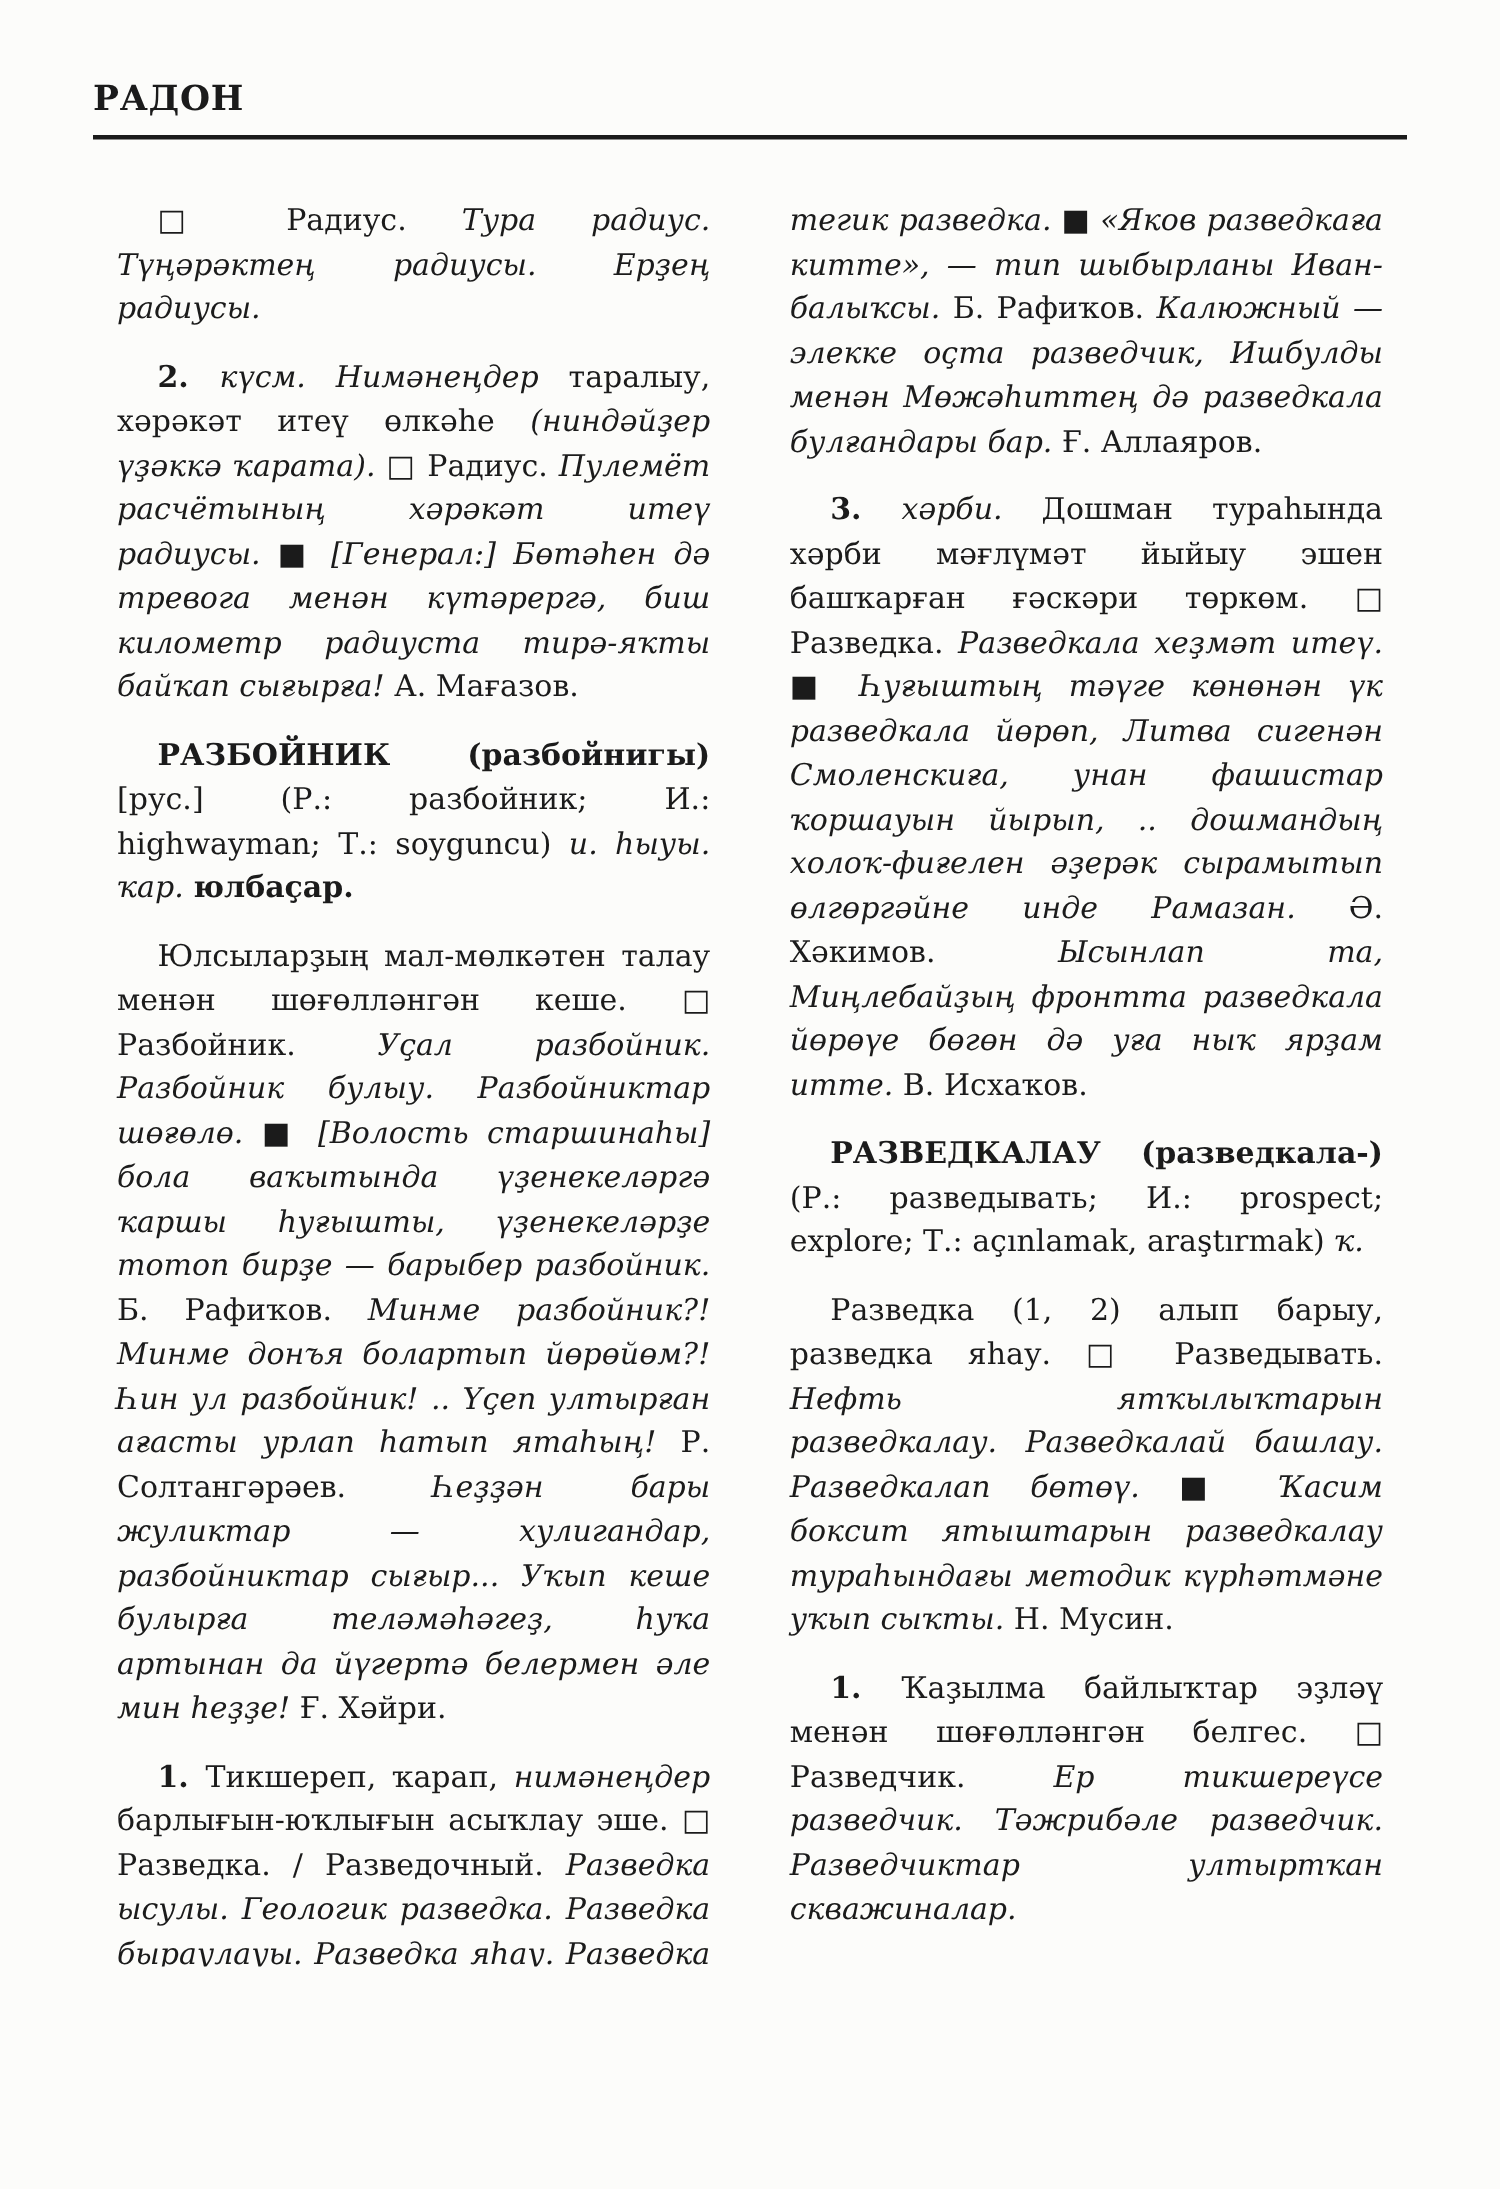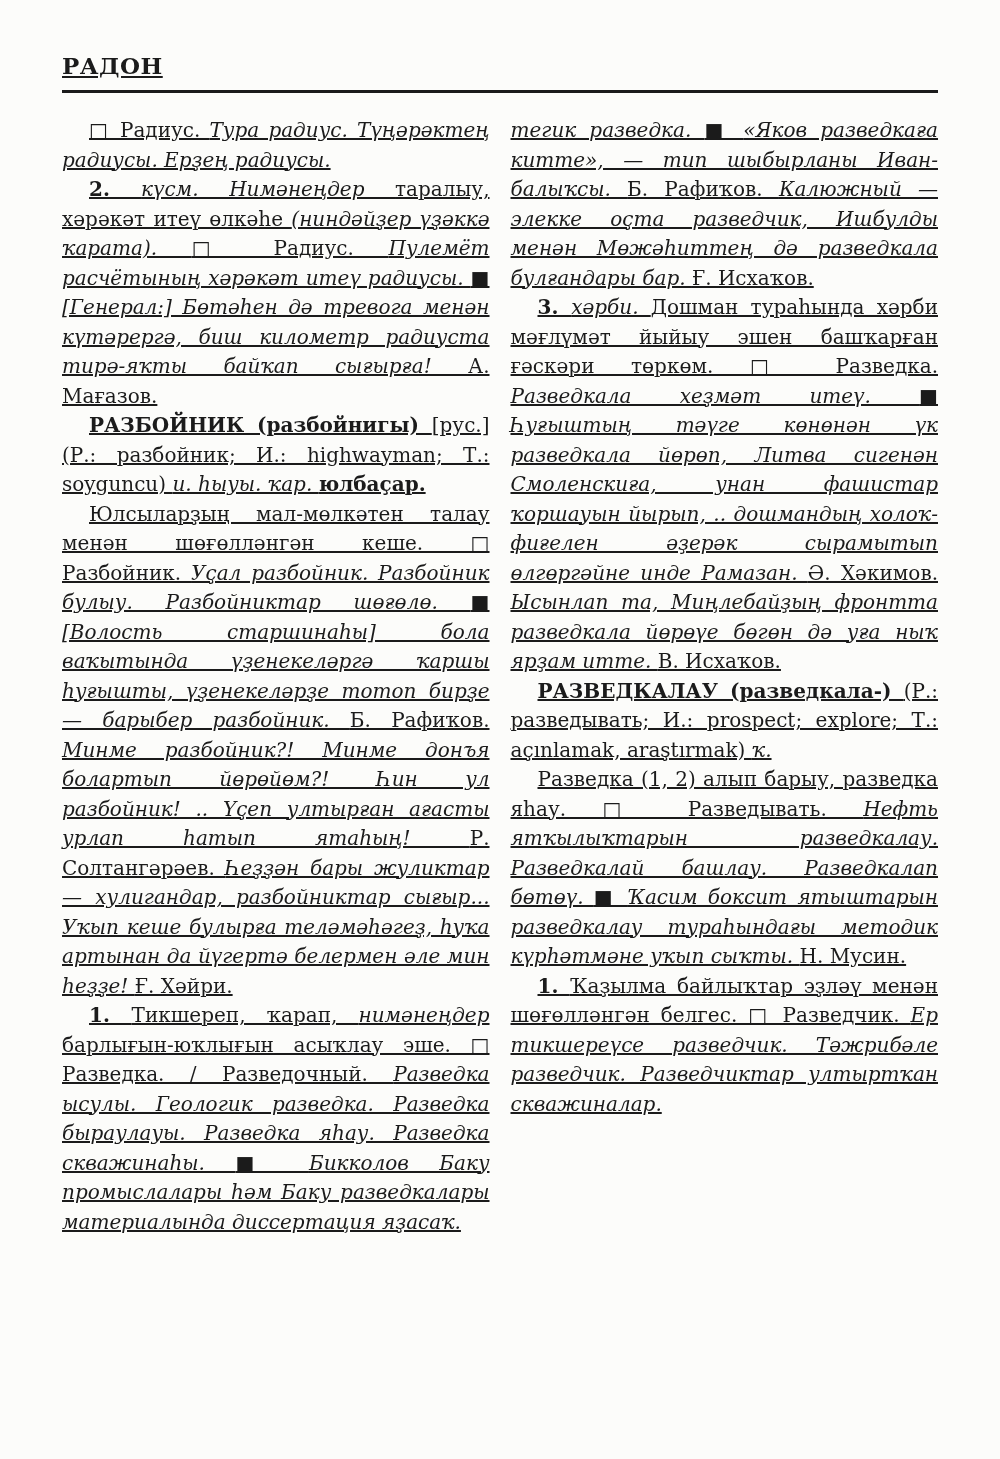--- a/index.html
+++ b/index.html
@@ -13,21 +13,20 @@
     font-family:"DejaVu Serif","Liberation Serif","DejaVu Sans",serif;
     color:var(--ink);
     -webkit-font-smoothing:antialiased;
   }
   .page{
     position:relative;
     box-sizing:border-box;
     width:1000px;height:1311px;
     padding:52px 62px 0 62px;
     overflow:hidden;
-    text-decoration:underline;
   }
   .running-head{
     font-weight:bold;
     font-size:23px;
     letter-spacing:0.5px;
   }
   .head-rule{
     height:3px;
     background:var(--ink);
     margin-top:11px;
@@ -38,21 +37,21 @@
     margin-top:23px;
   }
   .col{
     flex:1 1 0;
     text-align:justify;
     font-size:20px;
     line-height:29.5px;
     hyphens:manual;
   }
   .col p{
-    margin:0;
+    margin:16px;
     padding:0;
   }
   .col p.indent{ text-indent:27px; }
   .seg-n{ font-style:normal; font-weight:normal; }
   .seg-i{ font-style:italic; }
   .seg-b{ font-weight:bold; }
   .page-footer{
     position:absolute;
     left:0; right:0;
     top:1394px;
@@ -71,21 +70,21 @@
 
   <main class="columns">
     <section class="col" id="col-left">
         <p class="indent"><span class="seg-n">□ Радиус. </span><span class="seg-i">Тура радиус. Түңәрәктең радиусы. Ерҙең радиусы.</span></p>
         <p class="indent"><span class="seg-b">2. </span><span class="seg-i">күсм. Нимәнеңдер </span><span class="seg-n">таралыу, хәрәкәт итеү өлкәһе </span><span class="seg-i">(ниндәйҙер үҙәккә ҡарата). </span><span class="seg-n">□ Радиус. </span><span class="seg-i">Пулемёт расчётының хәрәкәт итеү радиусы. </span><span class="seg-n">■ </span><span class="seg-i">[Генерал:] Бөтәһен дә тревога менән күтәрергә, биш километр радиуста тирә-яҡты байҡап сығырға! </span><span class="seg-n">А. Мағазов.</span></p>
         <p class="indent"><span class="seg-b">РАЗБОЙНИК (разбойнигы) </span><span class="seg-n">[рус.] (Р.: разбойник; И.: highwayman; Т.: soyguncu) </span><span class="seg-i">и. һыуы. ҡар. </span><span class="seg-b">юлбаҫар.</span></p>
         <p class="indent"><span class="seg-n">Юлсыларҙың мал-мөлкәтен талау менән шөғөлләнгән кеше. □ Разбойник. </span><span class="seg-i">Уҫал разбойник. Разбойник булыу. Разбойниктар шөғөлө. </span><span class="seg-n">■ </span><span class="seg-i">[Волость старшинаһы] бола ваҡытында үҙенекеләргә ҡаршы һуғышты, үҙенекеләрҙе тотоп бирҙе — барыбер разбойник. </span><span class="seg-n">Б. Рафиҡов. </span><span class="seg-i">Минме разбойник?! Минме донъя болартып йөрөйөм?! Һин ул разбойник! .. Үҫеп ултырған ағасты урлап һатып ятаһың! </span><span class="seg-n">Р. Солтангәрәев. </span><span class="seg-i">Һеҙҙән бары жуликтар — хулигандар, разбойниктар сығыр... Уҡып кеше булырға теләмәһәгеҙ, һуҡа артынан да йүгертә белермен әле мин һеҙҙе! </span><span class="seg-n">Ғ. Хәйри.</span></p>
         <p class="indent"><span class="seg-b">1. </span><span class="seg-n">Тикшереп, ҡарап, </span><span class="seg-i">нимәнеңдер </span><span class="seg-n">барлығын-юҡлығын асыҡлау эше. □ Разведка. / Разведочный. </span><span class="seg-i">Разведка ысулы. Геологик разведка. Разведка быраулауы. Разведка яһау. Разведка скважинаһы. </span><span class="seg-n">■ </span><span class="seg-i">Бикколов Баку промыслалары һәм Баку разведкалары материалында диссертация яҙасаҡ. </span></p>
       </section>
     <section class="col" id="col-right">
-        <p class="noindent"><span class="seg-i">тегик разведка. </span><span class="seg-n">■ </span><span class="seg-i">«Яков разведкаға китте», — тип шыбырланы Иван-балыҡсы. </span><span class="seg-n">Б. Рафиҡов. </span><span class="seg-i">Калюжный — элекке оҫта разведчик, Ишбулды менән Мөжәһиттең дә разведкала булғандары бар. </span><span class="seg-n">Ғ. Исхаҡов.</span></p>
+        <p class="noindent"><span class="seg-i">тегик разведка. </span><span class="seg-n">■ </span><span class="seg-i">«Яков разведкаға китте», — тип шыбырланы Иван-балыҡсы. </span><span class="seg-n">Б. Рафиҡов. </span><span class="seg-i">Калюжный — элекке оҫта разведчик, Ишбулды менән Мөжәһиттең дә разведкала булғандары бар. </span><span class="seg-n">Ғ. Аллаяров.</span></p>
         <p class="indent"><span class="seg-b">3. </span><span class="seg-i">хәрби. </span><span class="seg-n">Дошман тураһында хәрби мәғлүмәт йыйыу эшен башҡарған ғәскәри төркөм. □ Разведка. </span><span class="seg-i">Разведкала хеҙмәт итеү. </span><span class="seg-n">■ </span><span class="seg-i">Һуғыштың тәүге көнөнән үк разведкала йөрөп, Литва сигенән Смоленскиға, унан фашистар ҡоршауын йырып, .. дошмандың холоҡ-фиғелен әҙерәк сырамытып өлгөргәйне инде Рамазан. </span><span class="seg-n">Ә. Хәкимов. </span><span class="seg-i">Ысынлап та, Миңлебайҙың фронтта разведкала йөрөүе бөгөн дә уға ныҡ ярҙам итте. </span><span class="seg-n">В. Исхаҡов.</span></p>
         <p class="indent"><span class="seg-b">РАЗВЕДКАЛАУ (разведкала-) </span><span class="seg-n">(Р.: разведывать; И.: prospect; explore; Т.: açınlamak, araştırmak) </span><span class="seg-i">ҡ.</span></p>
         <p class="indent"><span class="seg-n">Разведка (1, 2) алып барыу, разведка яһау. □ Разведывать. </span><span class="seg-i">Нефть ятҡылыҡтарын разведкалау. Разведкалай башлау. Разведкалап бөтөү. </span><span class="seg-n">■ </span><span class="seg-i">Ҡасим боксит ятыштарын разведкалау тураһындағы методик күрһәтмәне уҡып сыҡты. </span><span class="seg-n">Н. Мусин.</span></p>
         <p class="indent"><span class="seg-b">1. </span><span class="seg-n">Ҡаҙылма байлыҡтар эҙләү менән шөғөлләнгән белгес. □ Разведчик. </span><span class="seg-i">Ер тикшереүсе разведчик. Тәжрибәле разведчик. Разведчиктар ултыртҡан скважиналар. </span></p>
       </section>
   </main>
 
   <footer class="page-footer">
     <span>220</span>
   </footer>

